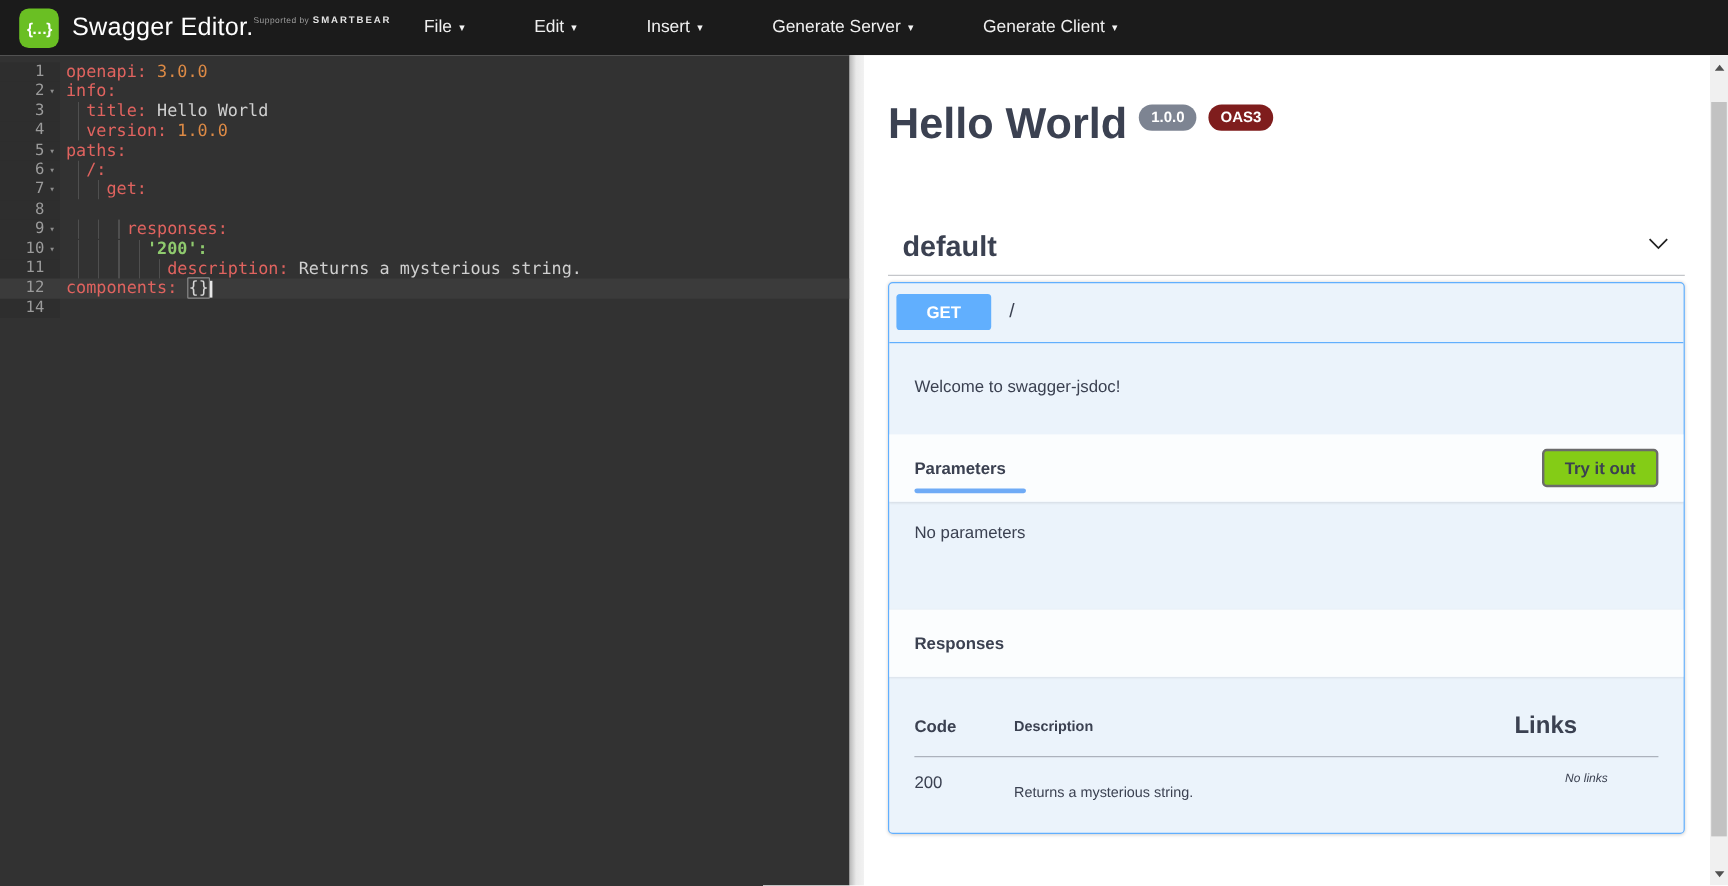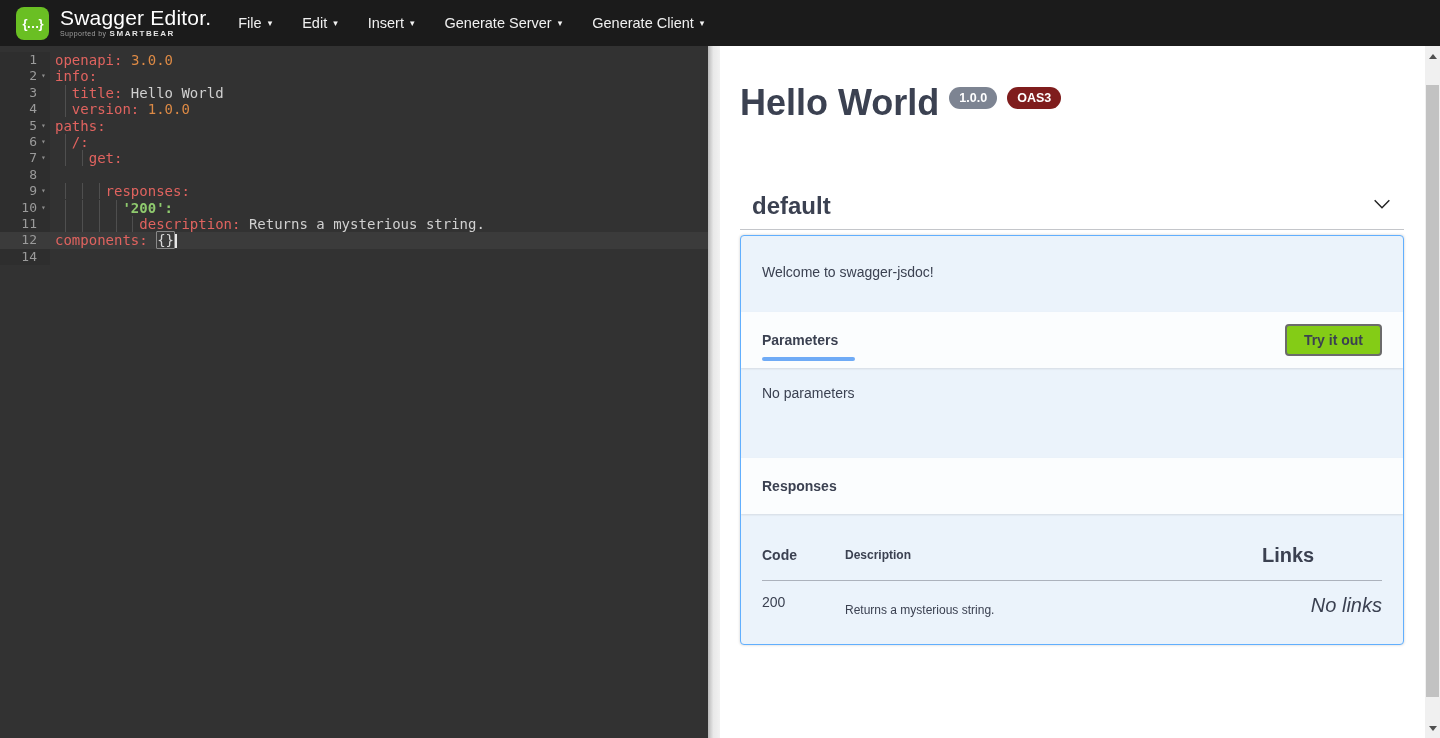--- a/index.html
+++ b/index.html
@@ -5,25 +5,25 @@
   * { margin:0; padding:0; box-sizing:border-box; }
   html,body { width:1440px; height:738px; overflow:hidden; background:#fff;
               font-family:"Liberation Sans", sans-serif; }
   .app { position:relative; width:1440px; height:738px; display:flex; flex-direction:column; }
 
   
   .topbar { height:46px; background:#1b1b1b; display:flex; align-items:center; flex:0 0 46px; }
   .logo { width:33px; height:33px; margin-left:16px; border-radius:8px; background:#6abf23;
           display:flex; align-items:center; justify-content:center;
           color:#fff; font-weight:700; font-size:13px; letter-spacing:-1px; }
-  .brand { margin-left:11px; display:flex; flex-direction:column; line-height:1.05; }
+  .brand { margin-left:11px; display:flex; flex-direction:row; line-height:1.05; }
   .brand-name { color:#ffffff; font-size:21px; font-weight:400; letter-spacing:.2px; }
   .brand-tagline { color:#9f9f9f; font-size:7px; margin-top:1px; letter-spacing:.4px; }
   .brand-tagline b { color:#e4e4e4; font-size:8px; letter-spacing:1.6px; margin-left:3px; }
-  .menubar { display:flex; align-items:center; margin-left:12px; height:100%; }
+  .menubar { display:flex; align-items:center; margin-left:12px; height:100%;gap:28px; }
   .menu-item { padding:0 15px; height:100%; display:flex; align-items:center;
                color:#f0f0f0; font-size:14.5px; cursor:pointer; }
   .menu-item .caret { font-size:9px; margin-left:6px; color:#fff; opacity:.95; }
 
   
   .main { flex:1; display:flex; min-height:0; }
 
   
   .editor { width:708px; background:#323232; overflow:hidden; padding-top:6px;
             font-family:"DejaVu Sans Mono", monospace; font-size:14px; line-height:16.4px;
@@ -88,21 +88,21 @@
   .responses-body { height:130px; padding:0 21px; }
   .resp-table { width:100%; border-collapse:collapse; }
   .resp-table th { text-align:left; color:#3b4151; padding:30px 0 13px;
                    border-bottom:1px solid rgba(59,65,81,.2); }
   .th-code { width:83px; font-size:14px; }
   .th-desc { font-size:12px; }
   .th-links { width:120px; font-size:20px; text-align:right; }
   .resp-table td { vertical-align:top; padding-top:13px; color:#3b4151; }
   .td-code { font-size:14px; }
   .td-desc div { font-size:12px; padding-top:9px; }
-  .td-links { font-size:20px; font-style:italic; text-align:right; }
+  .td-links { font-size:10px; font-style:italic; text-align:center; }
 
   
   .scrollbar { position:absolute; top:0; right:0; width:15px; height:100%; background:#f0f0f0; }
   .sb-btn { position:absolute; left:0; width:15px; height:20px; display:flex;
             align-items:center; justify-content:center; cursor:pointer; }
   .sb-up { top:0; }
   .sb-down { bottom:0; }
   .sb-up::after { content:""; border-left:4px solid transparent; border-right:4px solid transparent;
                   border-bottom:5px solid #505050; }
   .sb-down::after { content:""; border-left:4px solid transparent; border-right:4px solid transparent;
@@ -183,20 +183,24 @@
           <span class="tag-name">default</span>
           <span class="tag-chevron">
             <svg width="22" height="22" viewBox="0 0 24 24" fill="none" stroke="#222" stroke-width="1.6">
               <polyline points="4,8 12,16 20,8"></polyline>
             </svg>
           </span>
         </div>
 
         <div class="opblock">
 
+          <div class="op-summary">
+            <span class="method-badge">GET</span>
+            <span class="op-path">/</span>
+          </div>
 
           <div class="op-description">Welcome to swagger-jsdoc!</div>
 
           <div class="section-header">
             <span class="section-title">Parameters</span>
             <span class="tab-underline"></span>
             <button class="tryout-btn">Try it out</button>
           </div>
 
           <div class="params-body">

